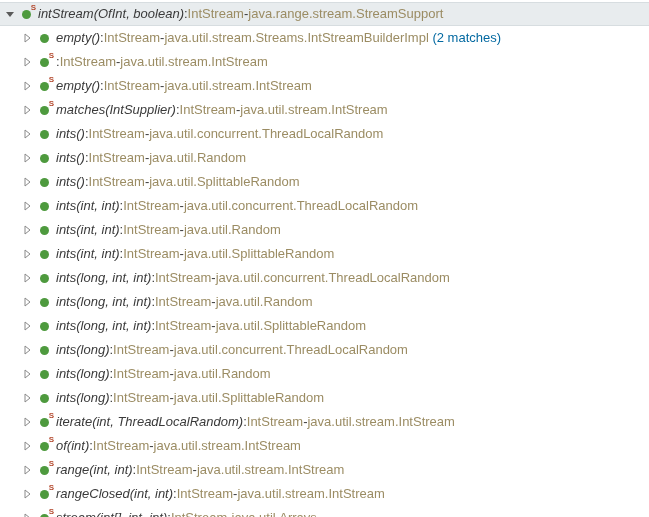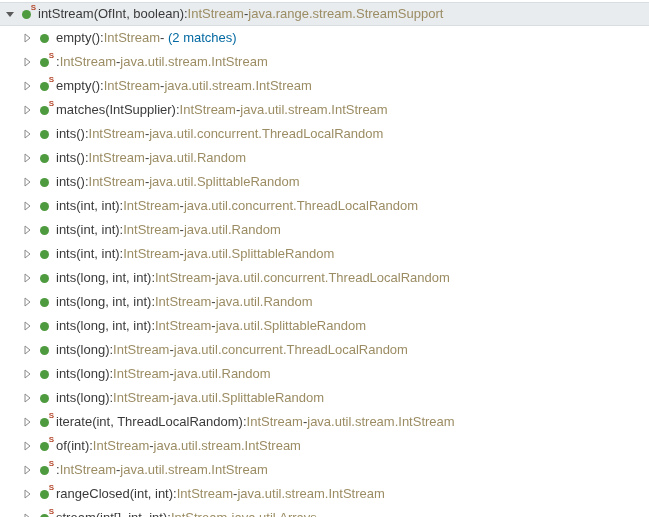--- a/index.html
+++ b/index.html
@@ -60,21 +60,21 @@
   }
   .static-s {
     position: absolute;
     top: -2px;
     right: -2px;
     font-size: 8px;
     font-weight: bold;
     color: #b44a2f;
     line-height: 8px;
   }
-  .sig { color: #3a3a3a; }
+  .sig { color: #3a3a3a; font-style: italic; }
   .ret { color: #9b8c63; }
   .pkg { color: #9b8c63; }
   .match { color: #0369a1; }
   .sep { color: #3a3a3a; }
 </style>
 </head>
 <body>
 
 <div id="tree">
     <div class="row selected">
@@ -92,21 +92,21 @@
       <span class="ret">IntStream</span>
       <span class="sep"> - </span>
       <span class="pkg">java.range.stream.StreamSupport</span>
     </div>
     <div class="row"><span class="indent"></span><span class="arrow">
         <svg width="10" height="10" viewBox="0 0 10 10">
           <path d="M2 1 L2 9 L7 5 Z" fill="none" stroke="#8a8a8a" stroke-width="1"></path>
         </svg>
       </span><span class="icon">
         <span class="method-dot"></span>
-      </span><span class="sig">empty()</span><span class="sep"> : </span><span class="ret">IntStream</span><span class="sep"> - </span>&nbsp;<span class="match">(2 matches)</span></div>
+      </span><span class="sig">empty()</span><span class="sep"> : </span><span class="ret">IntStream</span><span class="sep"> - </span><span class="pkg">java.util.stream.Streams.IntStreamBuilderImpl</span>&nbsp;<span class="match">(2 matches)</span></div>
     <div class="row">
       <span class="indent"></span>
       <span class="arrow">
         <svg width="10" height="10" viewBox="0 0 10 10">
           <path d="M2 1 L2 9 L7 5 Z" fill="none" stroke="#8a8a8a" stroke-width="1"></path>
         </svg>
       </span>
       <span class="icon">
         <span class="method-dot"></span>
         <span class="static-s">S</span>
@@ -380,20 +380,21 @@
       <span class="indent"></span>
       <span class="arrow">
         <svg width="10" height="10" viewBox="0 0 10 10">
           <path d="M2 1 L2 9 L7 5 Z" fill="none" stroke="#8a8a8a" stroke-width="1"></path>
         </svg>
       </span>
       <span class="icon">
         <span class="method-dot"></span>
         <span class="static-s">S</span>
       </span>
+      <span class="sig">range(int, int)</span>
       <span class="sep"> : </span>
       <span class="ret">IntStream</span>
       <span class="sep"> - </span>
       <span class="pkg">java.util.stream.IntStream</span>
     </div>
     <div class="row">
       <span class="indent"></span>
       <span class="arrow">
         <svg width="10" height="10" viewBox="0 0 10 10">
           <path d="M2 1 L2 9 L7 5 Z" fill="none" stroke="#8a8a8a" stroke-width="1"></path>

